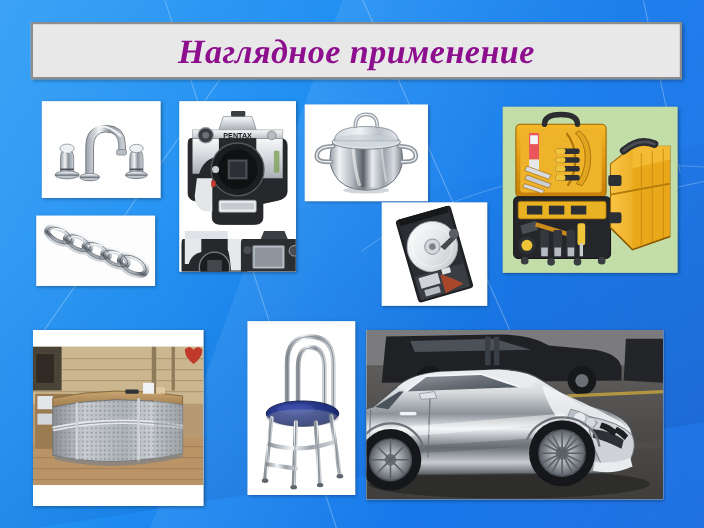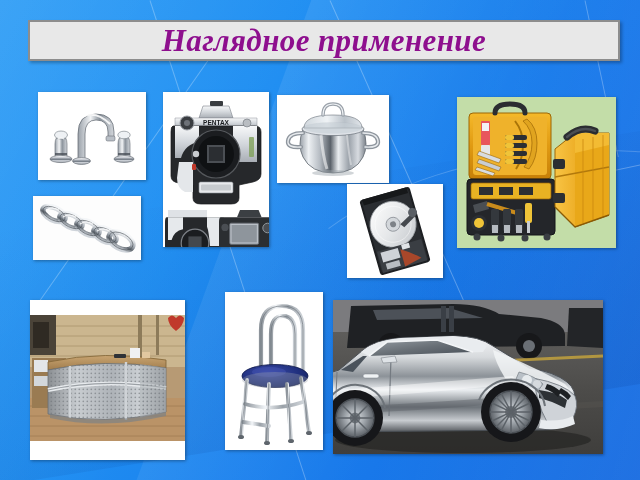--- a/index.html
+++ b/index.html
@@ -36,21 +36,21 @@
   .h5{left:585px;top:0px;width:160px;transform:rotate(78deg);}
   .arc{position:absolute;border:1px solid rgba(255,255,255,.22);
        border-radius:50%;pointer-events:none;}
   .a1{left:250px;top:150px;width:700px;height:420px;border-color:rgba(255,255,255,.20);
       border-left-color:transparent;border-bottom-color:transparent;}
   .a2{left:-200px;top:-60px;width:620px;height:760px;border-color:rgba(255,255,255,.13);
       border-right-color:transparent;border-top-color:transparent;}
 
   
   #title-box{
-    position:absolute;left:28px;top:20px;width:592px;height:41px;
+    position:absolute;left:28px;top:20px;width:592px;height:52px;
     background:#e8e8e8;border:2px solid #8d8d8d;
     box-shadow:2px 2px 3px rgba(0,0,0,.28);
     display:flex;align-items:center;justify-content:center;
     box-sizing:border-box;
   }
   #title-text{
     font-family:"Liberation Serif","DejaVu Serif",serif;
     font-style:italic;font-weight:bold;font-size:31px;color:#8e0f8e;
     letter-spacing:.4px;white-space:nowrap;line-height:1;
   }

